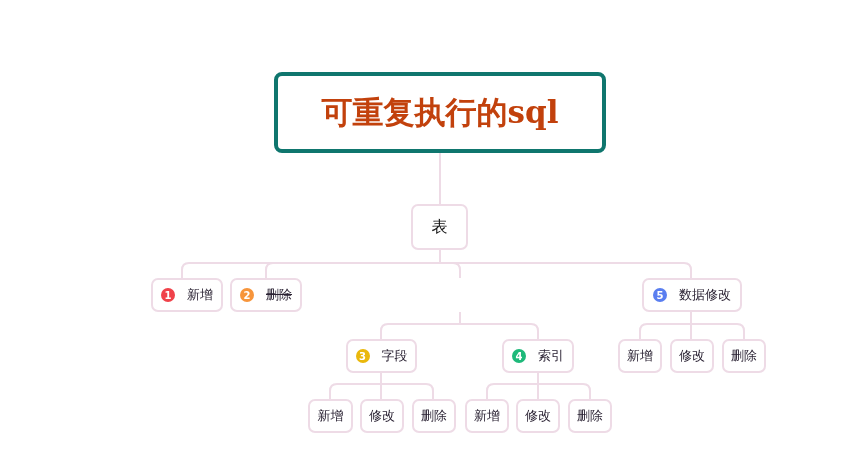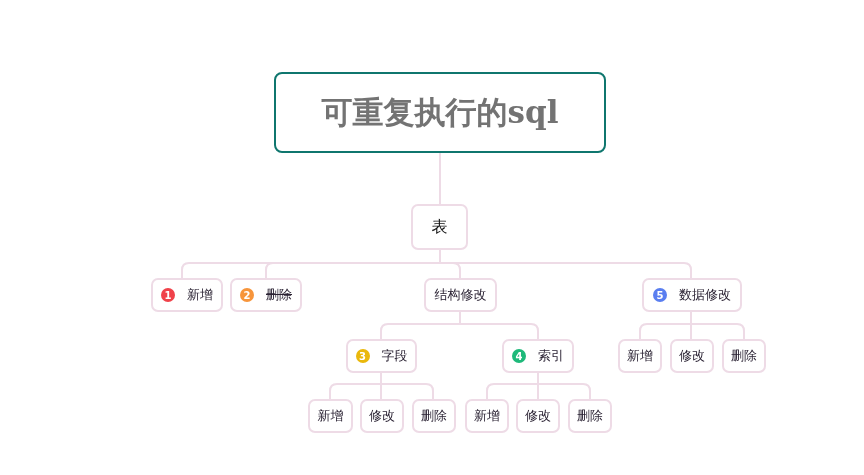--- a/index.html
+++ b/index.html
@@ -3,22 +3,22 @@
 <meta charset="utf-8">
 <style>
   html, body { margin:0; padding:0; background:#ffffff; }
   body { width:864px; height:475px; position:relative; overflow:hidden;
          font-family:"DejaVu Sans", "Liberation Sans", sans-serif; }
   #canvas { position:absolute; left:0; top:0; width:864px; height:475px; }
   .node { position:absolute; box-sizing:border-box; background:#fff;
           border:2px solid #eedbe6; border-radius:7px;
           display:flex; align-items:center; justify-content:center;
           font-size:13px; color:#2a2233; white-space:nowrap; }
-  .root { border:2px solid #0f766e; border-radius:8px; font-weight:bold;
-          font-size:31px; color:#737373; font-family:"DejaVu Serif","Liberation Serif",serif; }
+  .root { border:4px solid #0f766e; border-radius:8px; font-weight:bold;
+          font-size:31px; color:#c2410c; font-family:"DejaVu Serif","Liberation Serif",serif; }
   .main { font-size:16px; color:#111; }
   .marker { width:14px; height:14px; border-radius:50%; display:inline-flex;
             align-items:center; justify-content:center; color:#fff;
             font-size:10px; font-weight:bold; margin-right:12px; flex:0 0 auto; }
   .strike { text-decoration:line-through; }
   svg.lines { position:absolute; left:0; top:0; }
   svg.lines path { fill:none; stroke:#eedbe6; stroke-width:2; }
 </style>
 </head>
 <body>
@@ -47,23 +47,20 @@
     <span>表</span>
   </div>
 
   <div class="node" style="left:151px;top:278px;width:72px;height:34px;">
     <span class="marker" style="background:#f0424a;">1</span>
     <span>新增</span>
   </div>
   <div class="node" style="left:230px;top:278px;width:72px;height:34px;">
     <span class="marker" style="background:#f7953b;">2</span>
     <span class="strike">删除</span>
-  </div>
-  <div class="node" style="left:424px;top:278px;width:73px;height:34px;">
-    <span>结构修改</span>
   </div>
   <div class="node" style="left:642px;top:278px;width:100px;height:34px;">
     <span class="marker" style="background:#5a7ef0;">5</span>
     <span>数据修改</span>
   </div>
 
   <div class="node" style="left:346px;top:339px;width:71px;height:34px;">
     <span class="marker" style="background:#eab80c;">3</span>
     <span>字段</span>
   </div>

